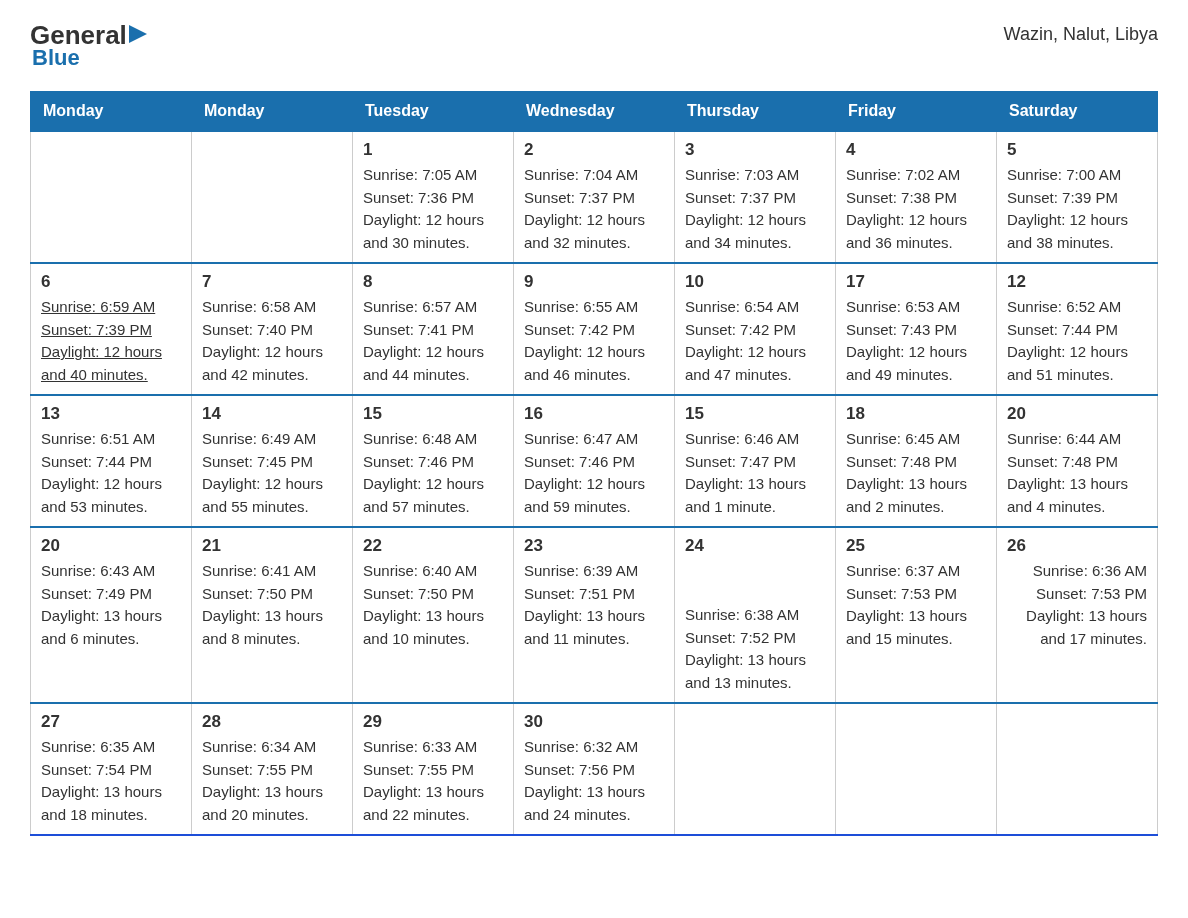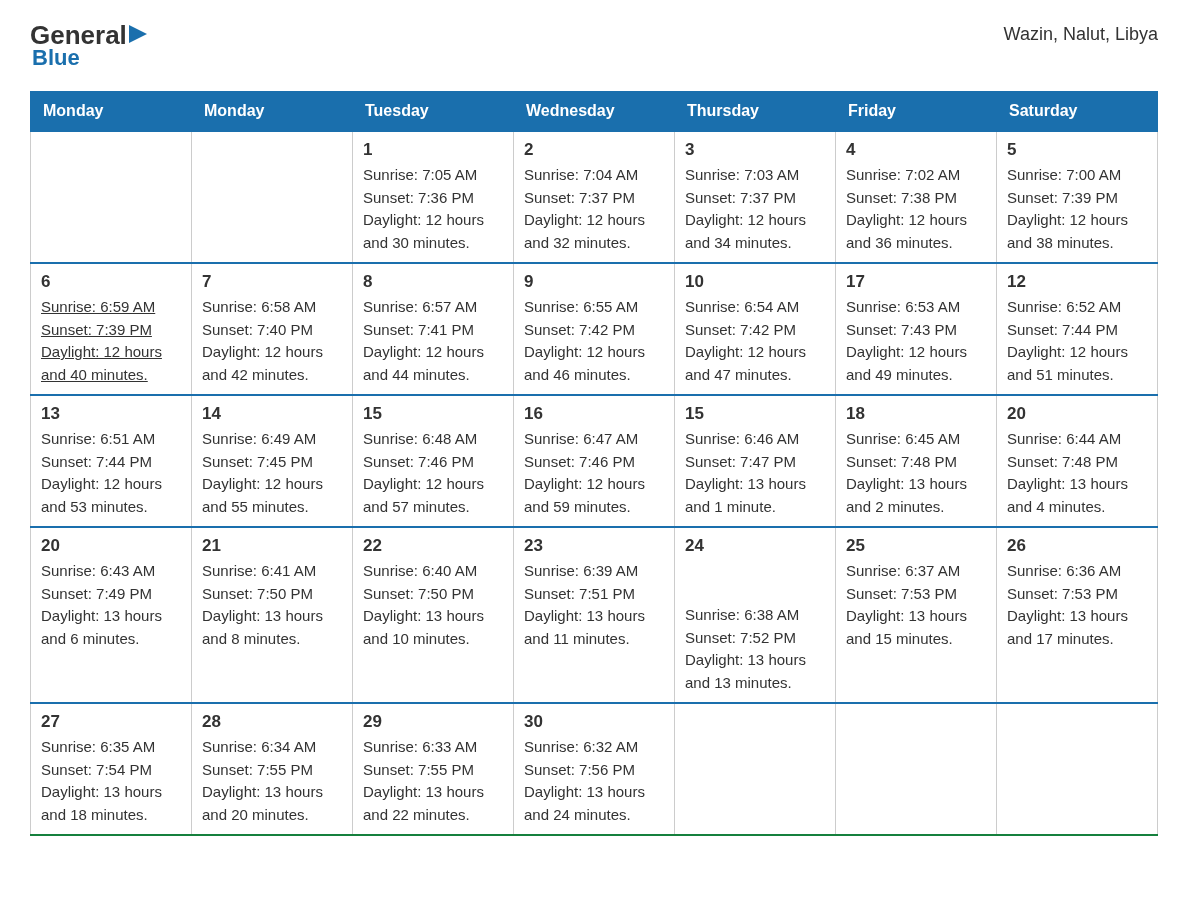--- a/index.html
+++ b/index.html
@@ -76,21 +76,21 @@
     }
     .day-info {
       font-size: 15px;
       color: #333;
       line-height: 1.5;
     }
     .empty-cell {
       background: #fff;
     }
     tbody tr:last-child td {
-      border-bottom: 2px solid #15803d;
+      border-bottom: 2px solid #1d4ed8;
     }
   </style>
 </head>
 <body>
 
 <div class="header">
   <div class="logo">
     <div style="display:flex; flex-direction:column; align-items:flex-start;">
       <div style="display:flex; align-items:center;">
         <span class="logo-text-general">General</span>
@@ -300,21 +300,21 @@
         </td>
         <td>
           <span class="day-number">25</span>
           <div class="day-info" style="white-space: pre-line;">Sunrise: 6:37 AM
 Sunset: 7:53 PM
 Daylight: 13 hours
 and 15 minutes.</div>
         </td>
         <td>
           <span class="day-number">26</span>
-          <div class="day-info" style="white-space: pre-line;">Sunrise: 6:36 AM
+          <div class="day-info" style="white-space: pre-line; text-align: right;">Sunrise: 6:36 AM
 Sunset: 7:53 PM
 Daylight: 13 hours
 and 17 minutes.</div>
         </td>
       </tr>
       <tr>
         <td>
           <span class="day-number">27</span>
           <div class="day-info" style="white-space: pre-line;">Sunrise: 6:35 AM
 Sunset: 7:54 PM

